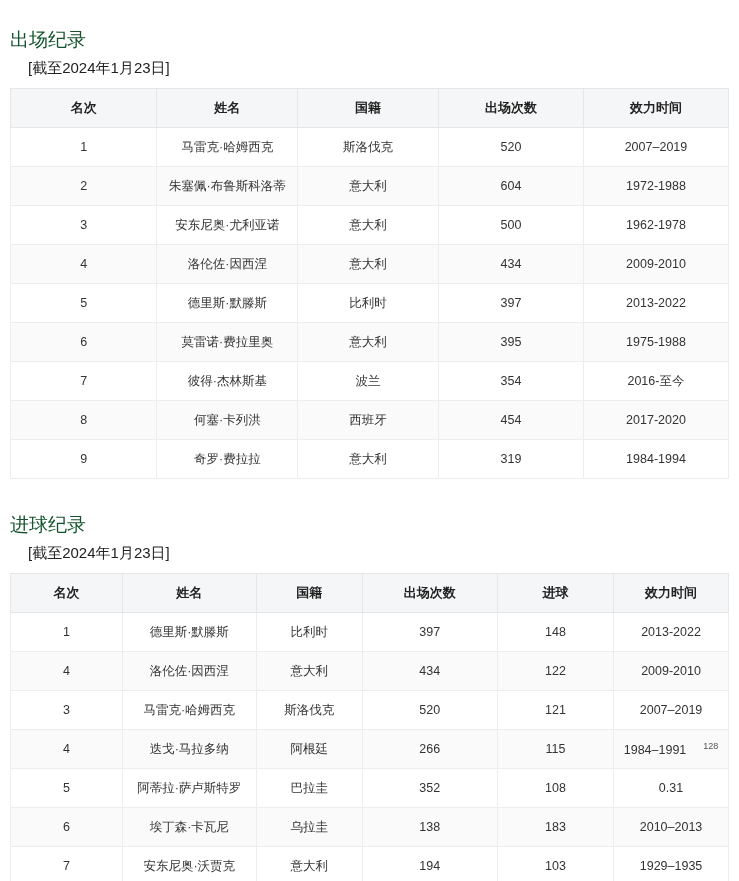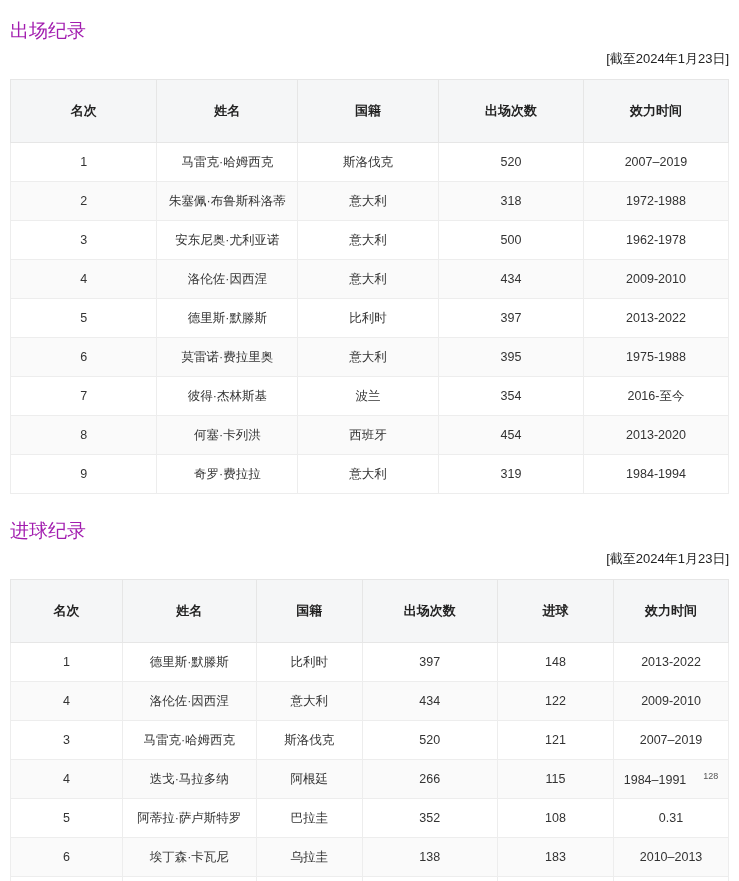--- a/index.html
+++ b/index.html
@@ -15,48 +15,47 @@
     -webkit-font-smoothing: antialiased;
   }
   .page {
     width: 739px;
     box-sizing: border-box;
     padding: 8px 10px 10px 10px;
   }
   .section-title {
     font-size: 19px;
     font-weight: normal;
-    color: #a21caf;
-    margin: 9px 0 2px 0;
+    color: #14532d;
+    margin: 18px 0 2px 0;
     line-height: 28px;
   }
   .section-note {
-    font-size: 13px;
+    font-size: 15px;
     color: #222222;
     margin: 4px 0 10px 18px;
     line-height: 20px;
-    text-align: right;
   }
   table.rec {
     border-collapse: collapse;
     width: 100%;
     font-size: 12.5px;
     background: #ffffff;
     table-layout: fixed;
   }
   table.rec th {
     background: #f5f6f7;
     font-weight: bold;
     color: #222222;
     border: 1px solid #e6e6e6;
     height: 30px;
     text-align: center;
     vertical-align: middle;
     font-size: 13px;
-    padding: 16px 2px;
+    padding: 4px 2px;
   }
   table.rec td {
     border: 1px solid #ededed;
     height: 30px;
     text-align: center;
     vertical-align: middle;
     color: #333333;
     padding: 4px 2px;
     line-height: 17px;
   }
@@ -122,21 +121,21 @@
         <td>1</td>
         <td>马雷克·哈姆西克</td>
         <td>斯洛伐克</td>
         <td>520</td>
         <td>2007–2019</td>
       </tr>
       <tr>
         <td>2</td>
         <td>朱塞佩·布鲁斯科洛蒂</td>
         <td>意大利</td>
-        <td>318</td>
+        <td>604</td>
         <td>1972-1988</td>
       </tr>
       <tr>
         <td>3</td>
         <td>安东尼奥·尤利亚诺</td>
         <td>意大利</td>
         <td>500</td>
         <td>1962-1978</td>
       </tr>
       <tr>
@@ -165,21 +164,21 @@
         <td>彼得·杰林斯基</td>
         <td>波兰</td>
         <td>354</td>
         <td>2016-至今</td>
       </tr>
       <tr>
         <td>8</td>
         <td>何塞·卡列洪</td>
         <td>西班牙</td>
         <td>454</td>
-        <td>2013-2020</td>
+        <td>2017-2020</td>
       </tr>
       <tr>
         <td>9</td>
         <td>奇罗·费拉拉</td>
         <td>意大利</td>
         <td>319</td>
         <td>1984-1994</td>
       </tr>
     </tbody>
   </table>

